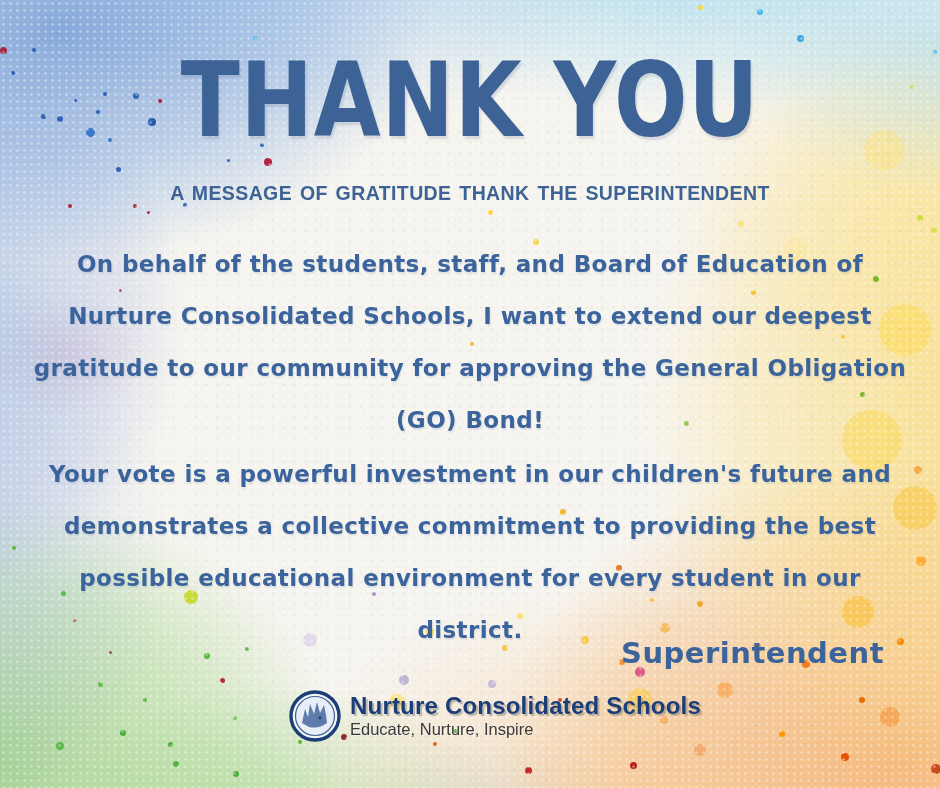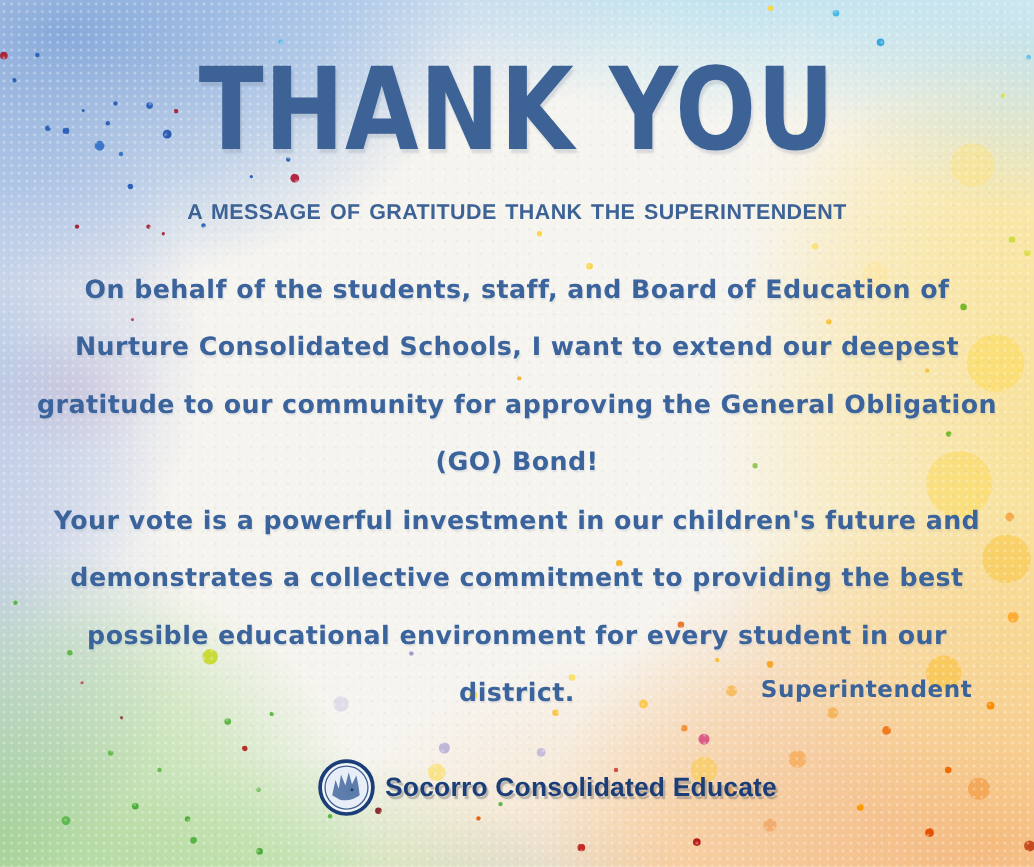--- a/index.html
+++ b/index.html
@@ -81,21 +81,21 @@
   .par-2 { top: 448px; }
   .signature {
     position: absolute; top: 612px; right: 56px;
     text-align: center;
     color: var(--body-blue, #3b639c);
     font-family: "DejaVu Sans", sans-serif;
     font-weight: bold;
     z-index: 3;
   }
   .signature .sig-name  { font-size: 27px; line-height: 36px; letter-spacing: 1px; }
-  .signature .sig-title { font-size: 21px; line-height: 30px; letter-spacing: 0.5px; }
+  .signature .sig-title { font-size: 29px; line-height: 30px; letter-spacing: 0.5px; margin-top: 26px; }
   .footer {
     position: absolute; top: 690px; left: 289px;
     display: flex; align-items: center; gap: 9px;
     z-index: 3;
   }
   .emblem { width: 52px; height: 52px; flex: 0 0 auto; }
   .footer-text { display: flex; flex-direction: column; }
   .org-name {
     font-family: "Liberation Sans", sans-serif;
     font-weight: bold;
@@ -229,15 +229,16 @@
 
 <div class="footer">
   <svg class="emblem" viewBox="0 0 52 52" xmlns="http://www.w3.org/2000/svg">
     <circle cx="26" cy="26" r="24" fill="#f1f5fa" stroke="#1c3e78" stroke-width="3.4"></circle>
     <circle cx="26" cy="26" r="19.5" fill="#e8eef7" stroke="#42628f" stroke-width="1.2"></circle>
     <path d="M13 33 L16 19 L19 27 L21 14 L25 24 L28 12 L31 23 L35 15 L37 25 L38 33 Q30 39 20 37 Z" fill="#45699f" opacity="0.85"></path>
     <path d="M24 26 q4 -5 9 -2 q3 3 1 7 q-3 4 -8 3 z" fill="#5b7ca6" opacity="0.9"></path>
     <circle cx="31" cy="28" r="1.4" fill="#1c3e78"></circle>
   </svg>
   <div class="footer-text">
-    <div class="org-name">Socorro Consolidated Educate</div>
+    <div class="org-name">Nurture Consolidated Schools</div>
+    <div class="org-tagline">Educate, Nurture, Inspire</div>
   </div>
 </div>
 
 </body></html>

